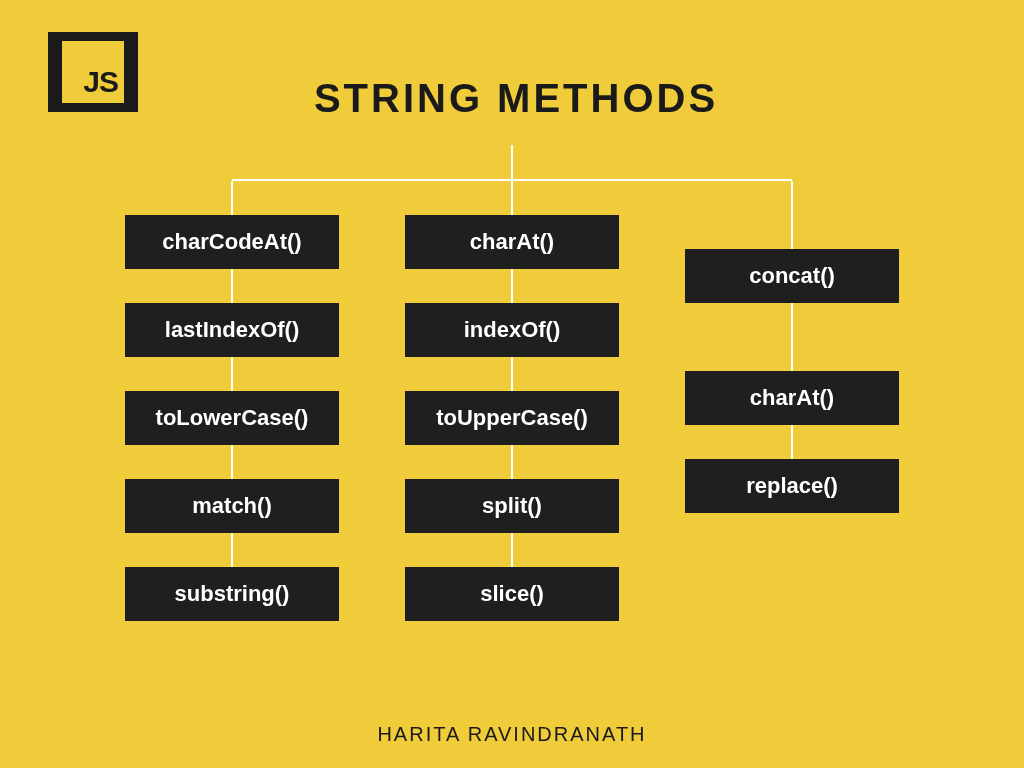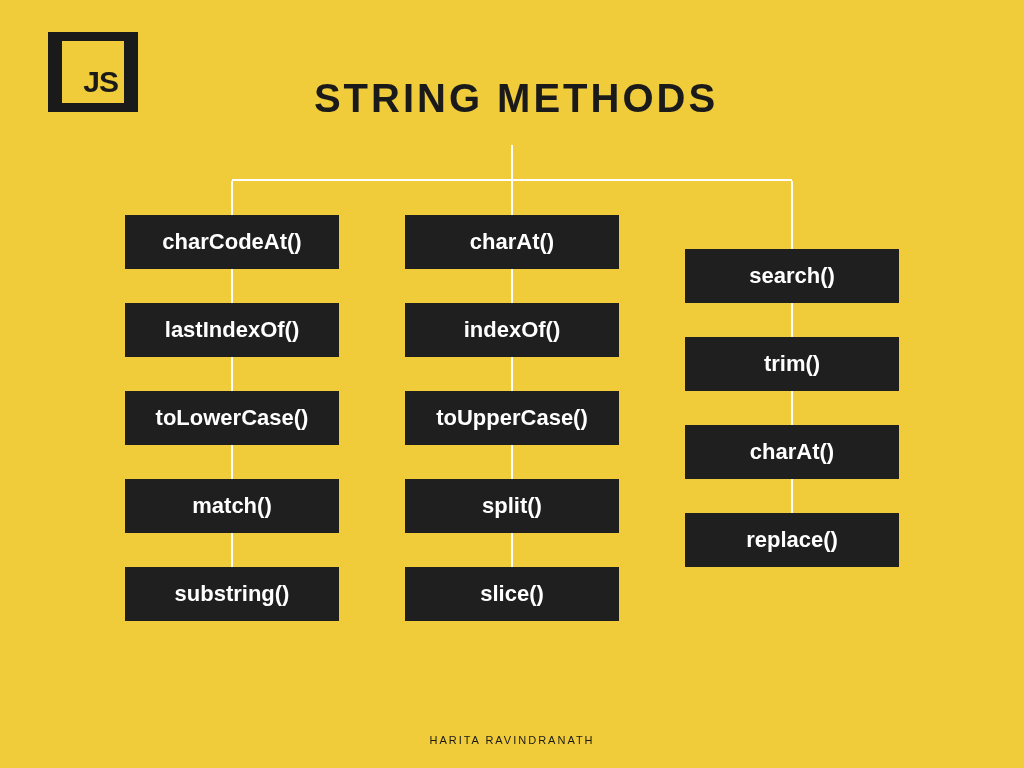--- a/index.html
+++ b/index.html
@@ -98,21 +98,21 @@
       justify-content: center;
       font-size: 22px;
       font-weight: 700;
     }
     .author {
       position: absolute;
       bottom: 22px;
       left: 0;
       right: 0;
       text-align: center;
-      font-size: 11px;
+      font-size: 20px;
       letter-spacing: 2px;
       color: #1a1a1a;
       text-transform: uppercase;
     }
   </style>
 </head>
 <body>
 
 <div class="js-logo">
   <div class="js-logo-inner">
@@ -170,26 +170,23 @@
       <div class="vconnector"></div>
       <div class="method-box">
           <span>slice()</span>
         </div>
     </div>
 
     <div class="column">
       <div class="vconnector"></div>
       <div class="vconnector"></div>
       <div class="method-box">
-          <span>search()</span>
+          <span>concat()</span>
         </div>
       <div class="vconnector"></div>
-      <div class="method-box">
-          <span>trim()</span>
-        </div>
       <div class="vconnector"></div>
       <div class="method-box">
           <span>charAt()</span>
         </div>
       <div class="vconnector"></div>
       <div class="method-box">
           <span>replace()</span>
         </div>
     </div>
 

